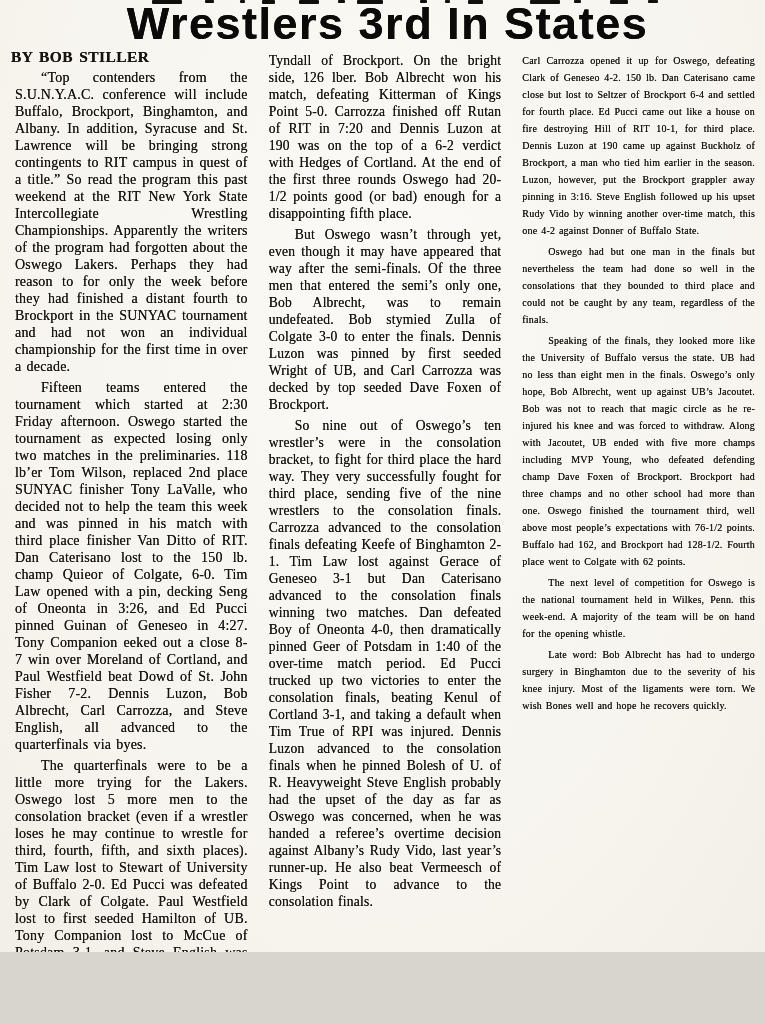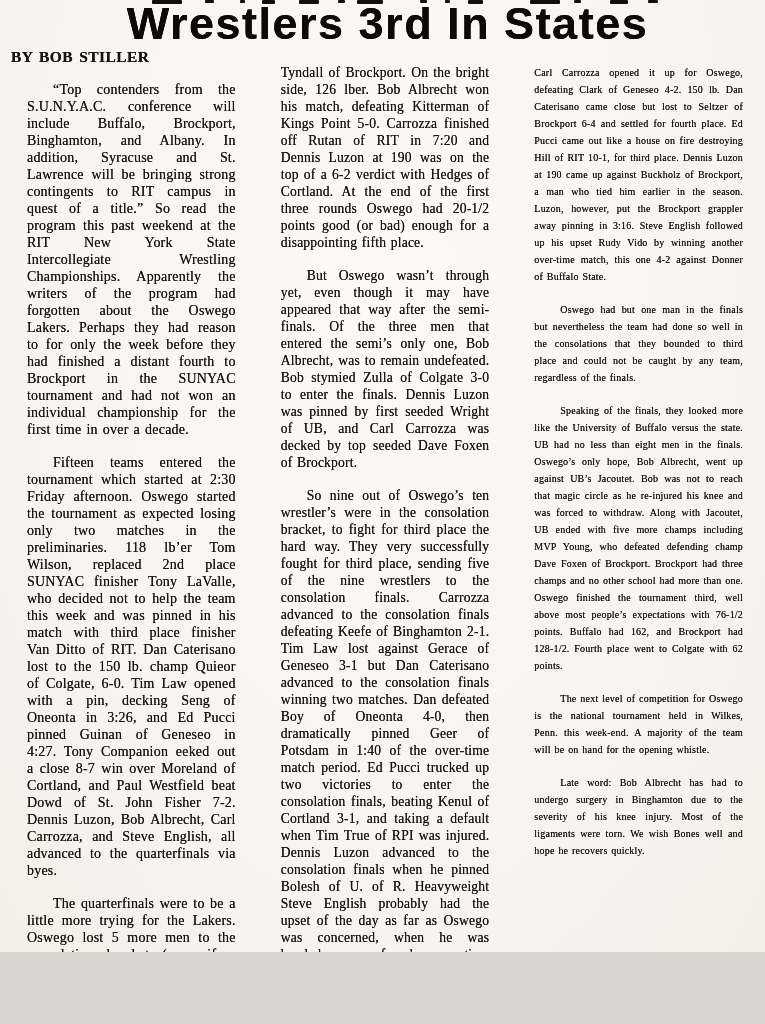--- a/index.html
+++ b/index.html
@@ -49,21 +49,21 @@
   .col2 { font-size:13.6px; word-spacing:0.9px; }
   .col3 { font-size:10px; word-spacing:1.1px; }
   .byline {
     font-weight:bold;
     font-size:15.5px;
     letter-spacing:0.4px;
     word-spacing:2px;
     text-align:left;
     margin:0 0 3px 0;
   }
-  p { margin:16px; }
+  p { margin:4px; }
   .indent { text-indent:26px;font-family:Liberation Serif, serif; }
 </style>
 </head>
 <body>
 
 <div class="page">
 
   <div class="remnant">
     <i style="left:152px;width:30px;height:4px"></i>
     <i style="left:205px;width:9px;height:3px"></i>

